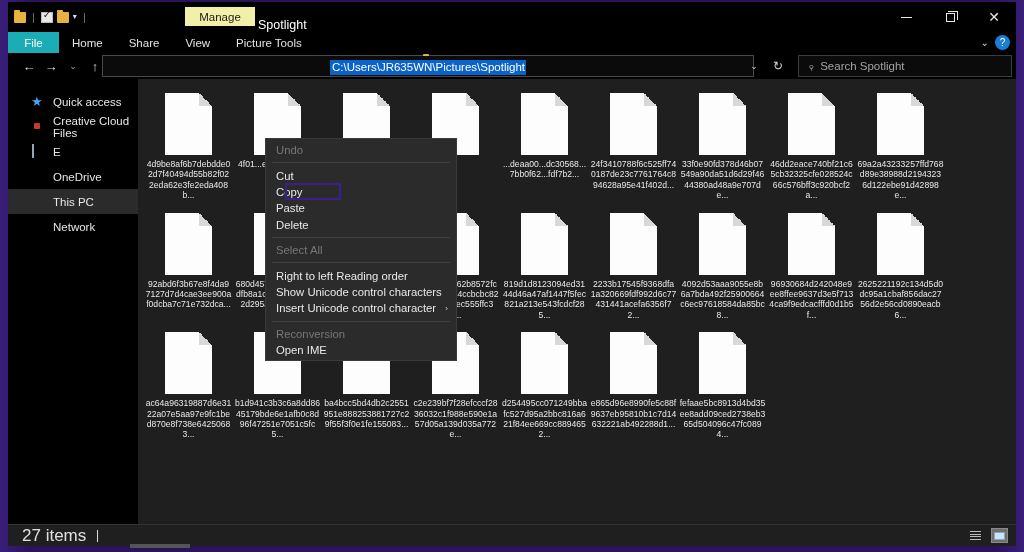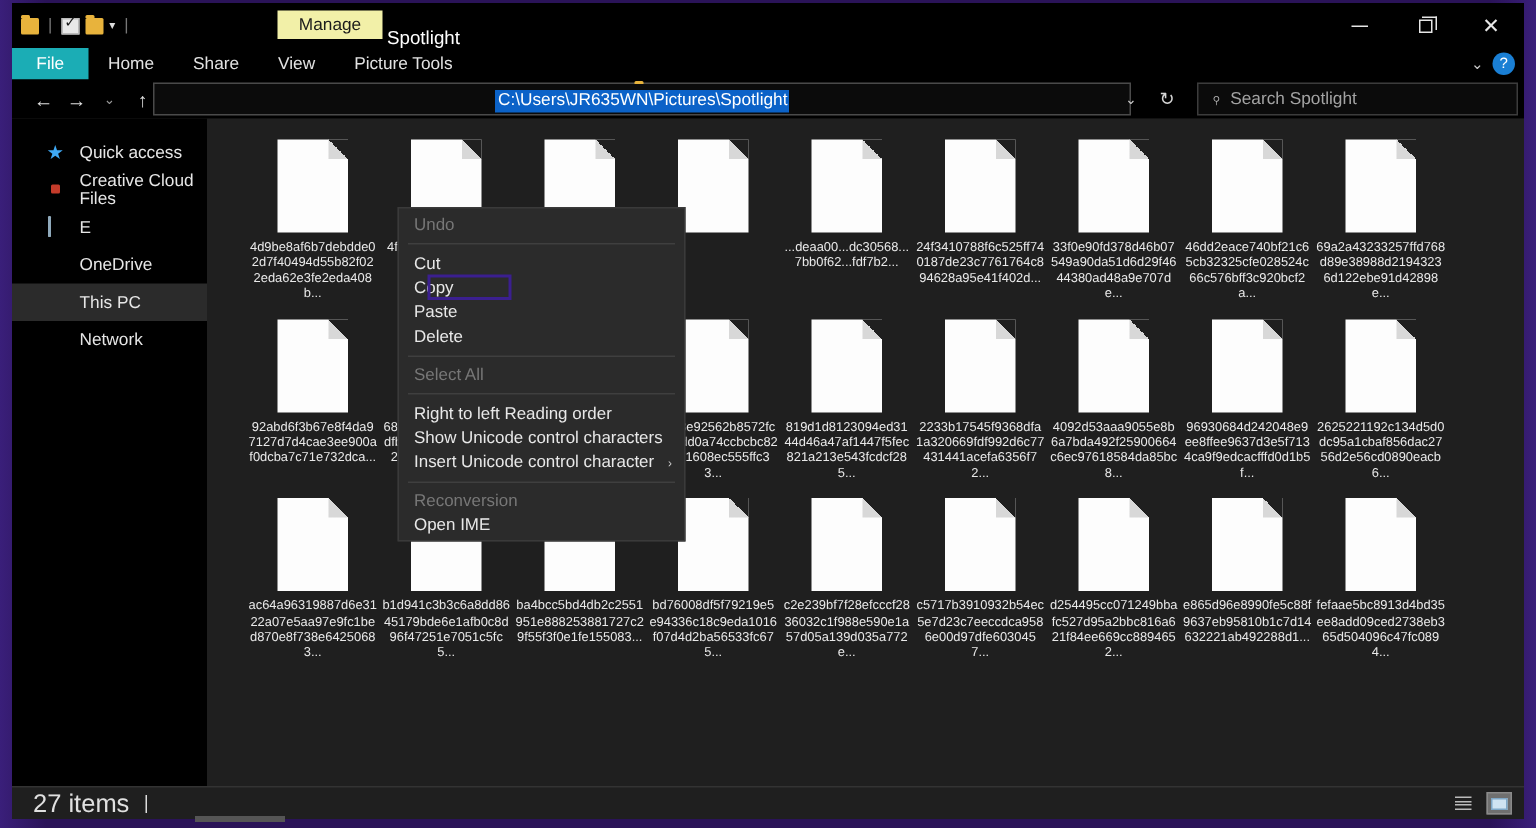--- a/index.html
+++ b/index.html
@@ -112,21 +112,21 @@
   .ico-cloud{width:14px;height:9px;background:#2f9fd6;border-radius:6px 6px 3px 3px;margin-top:3px;}
   .ico-pc{width:14px;height:11px;background:#4f9fd8;border-radius:2px;margin-top:2px;}
   .ico-net{width:13px;height:11px;background:#4a86c8;border-radius:3px;margin-top:2px;}
 
   .content { flex:1; background:#1f1f1f; position:relative; padding: 14px 0 0 6px; }
   .grid {
     display:grid; grid-template-columns: repeat(9, 89px);
     row-gap: 12px; column-gap: 0px;
   }
   .tile {
-    width:89px; display:flex; flex-direction:column; align-items:center;margin-left:20px;
+    width:89px; display:flex; flex-direction:column; align-items:center;
   }
   .filedoc {
     width:47px; height:62px; background:#fdfdfd; position:relative;
     box-shadow: 0 0 0 0 transparent;
   }
   .filedoc:before{
     content:''; position:absolute; right:0; top:0; width:13px; height:13px;
     background: linear-gradient(225deg, #1f1f1f 50%, #d8d8d8 50%);
   }
   .fname {
@@ -369,29 +369,21 @@
             <div class="tile">
               <div class="filedoc"></div>
               <div class="fname">b1d941c3b3c6a8dd8645179bde6e1afb0c8d96f47251e7051c5fc5...</div>
             </div>
             <div class="tile">
               <div class="filedoc"></div>
               <div class="fname">ba4bcc5bd4db2c2551951e888253881727c29f55f3f0e1fe155083...</div>
             </div>
             <div class="tile">
               <div class="filedoc"></div>
-              <div class="fname">bd76008df5f79219e5e94336c18c9eda1016f07d4d2ba56533fc675...</div>
-            </div>
-            <div class="tile">
-              <div class="filedoc"></div>
               <div class="fname">c2e239bf7f28efcccf2836032c1f988e590e1a57d05a139d035a772e...</div>
-            </div>
-            <div class="tile">
-              <div class="filedoc"></div>
-              <div class="fname">c5717b3910932b54ec5e7d23c7eeccdca9586e00d97dfe6030457...</div>
             </div>
             <div class="tile">
               <div class="filedoc"></div>
               <div class="fname">d254495cc071249bbafc527d95a2bbc816a621f84ee669cc8894652...</div>
             </div>
             <div class="tile">
               <div class="filedoc"></div>
               <div class="fname">e865d96e8990fe5c88f9637eb95810b1c7d14632221ab492288d1...</div>
             </div>
             <div class="tile">

